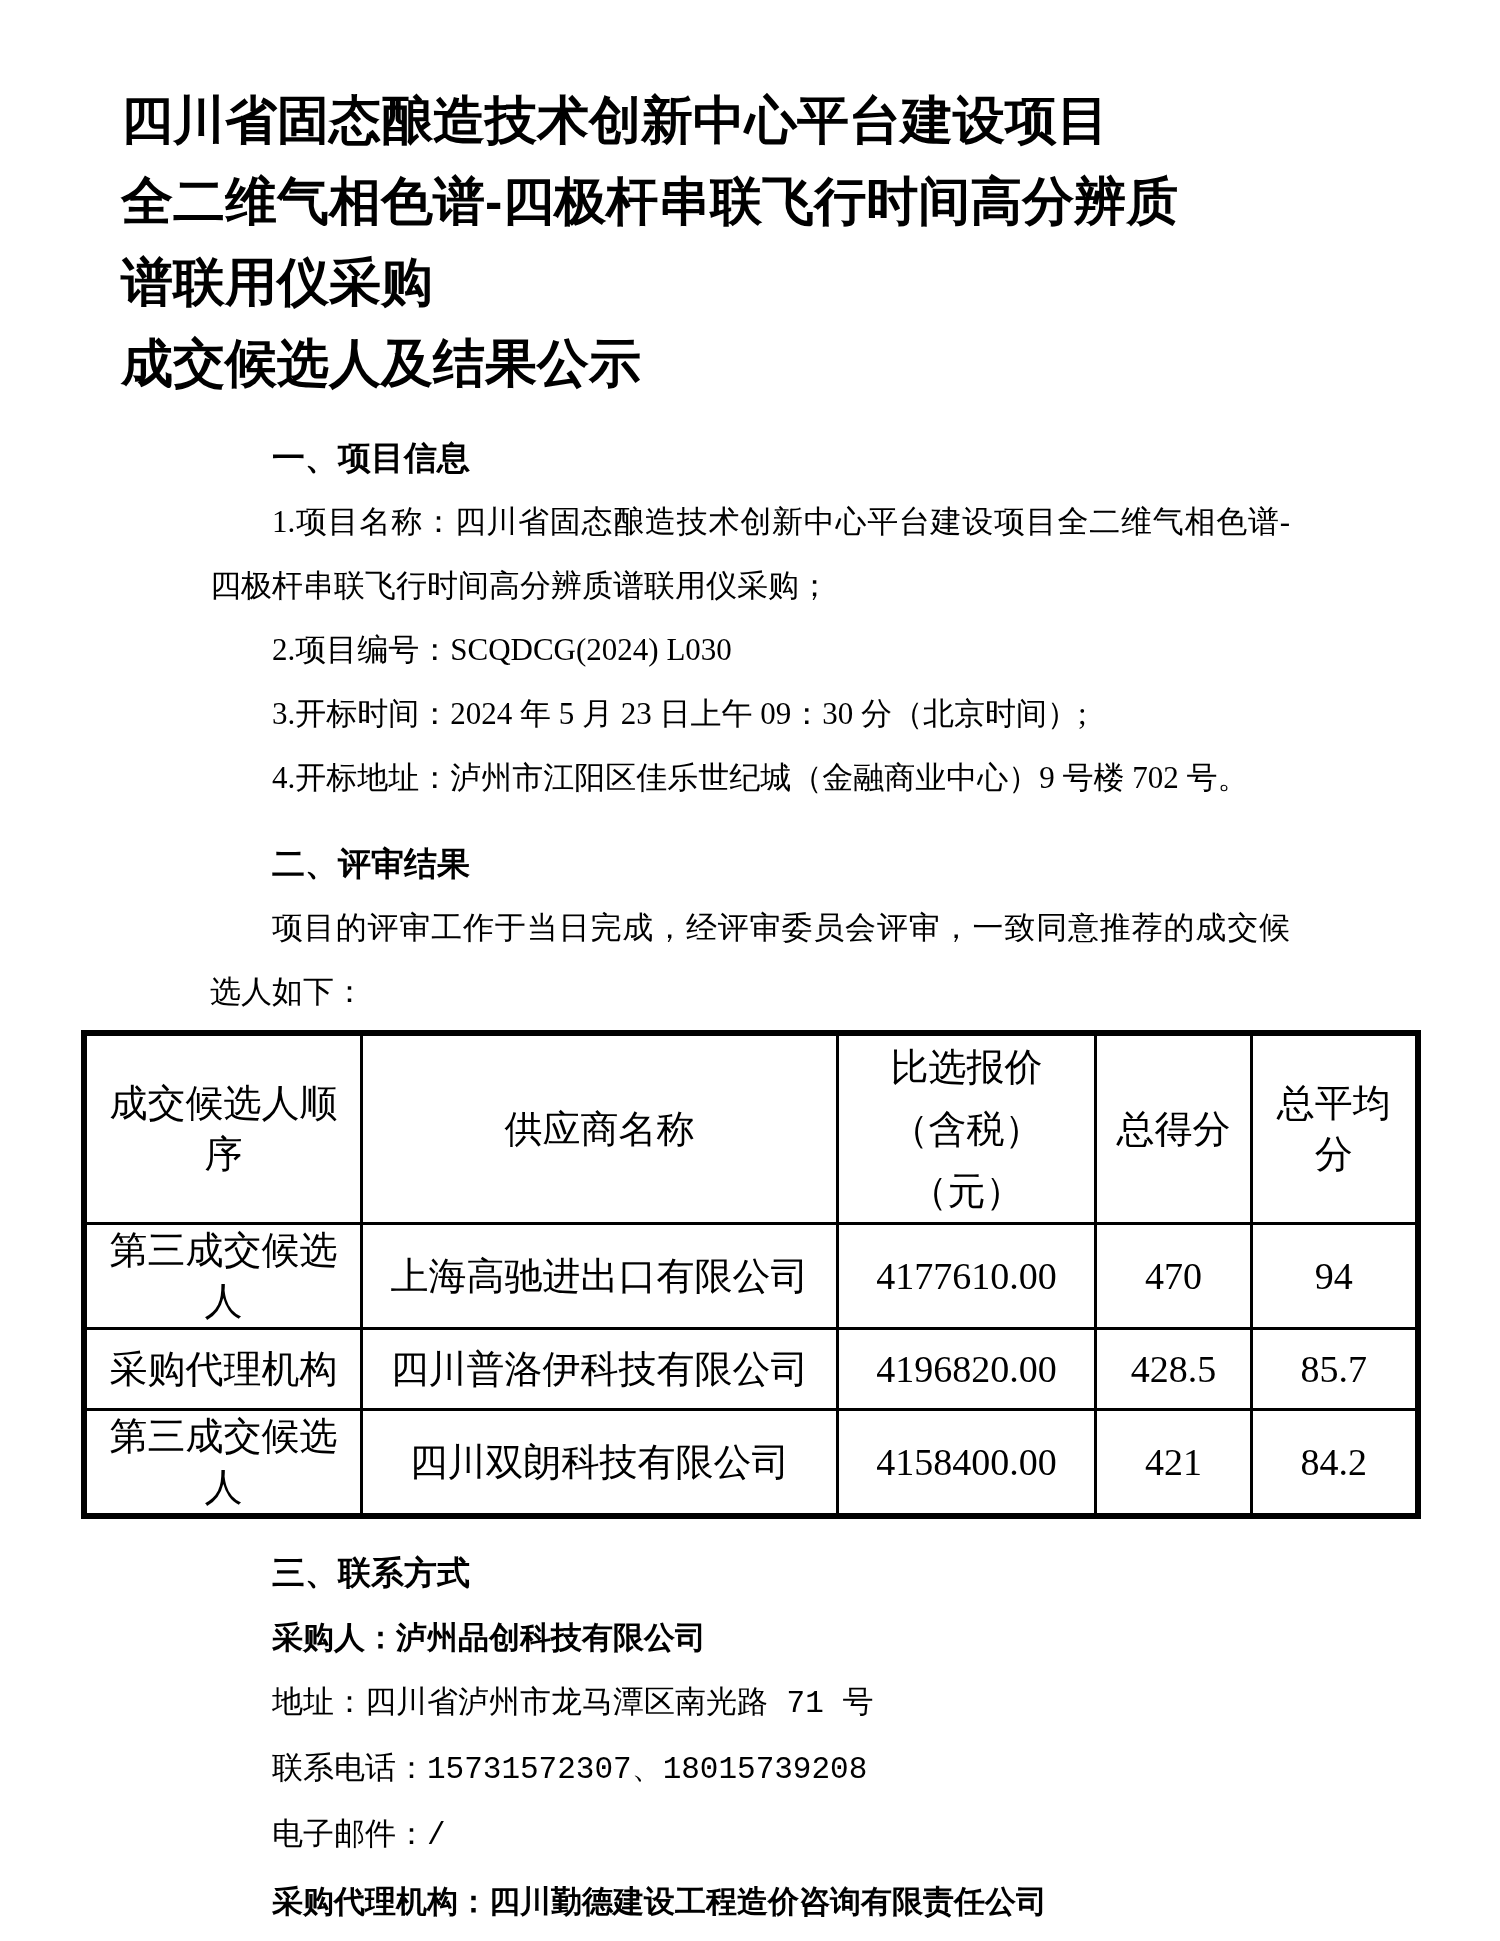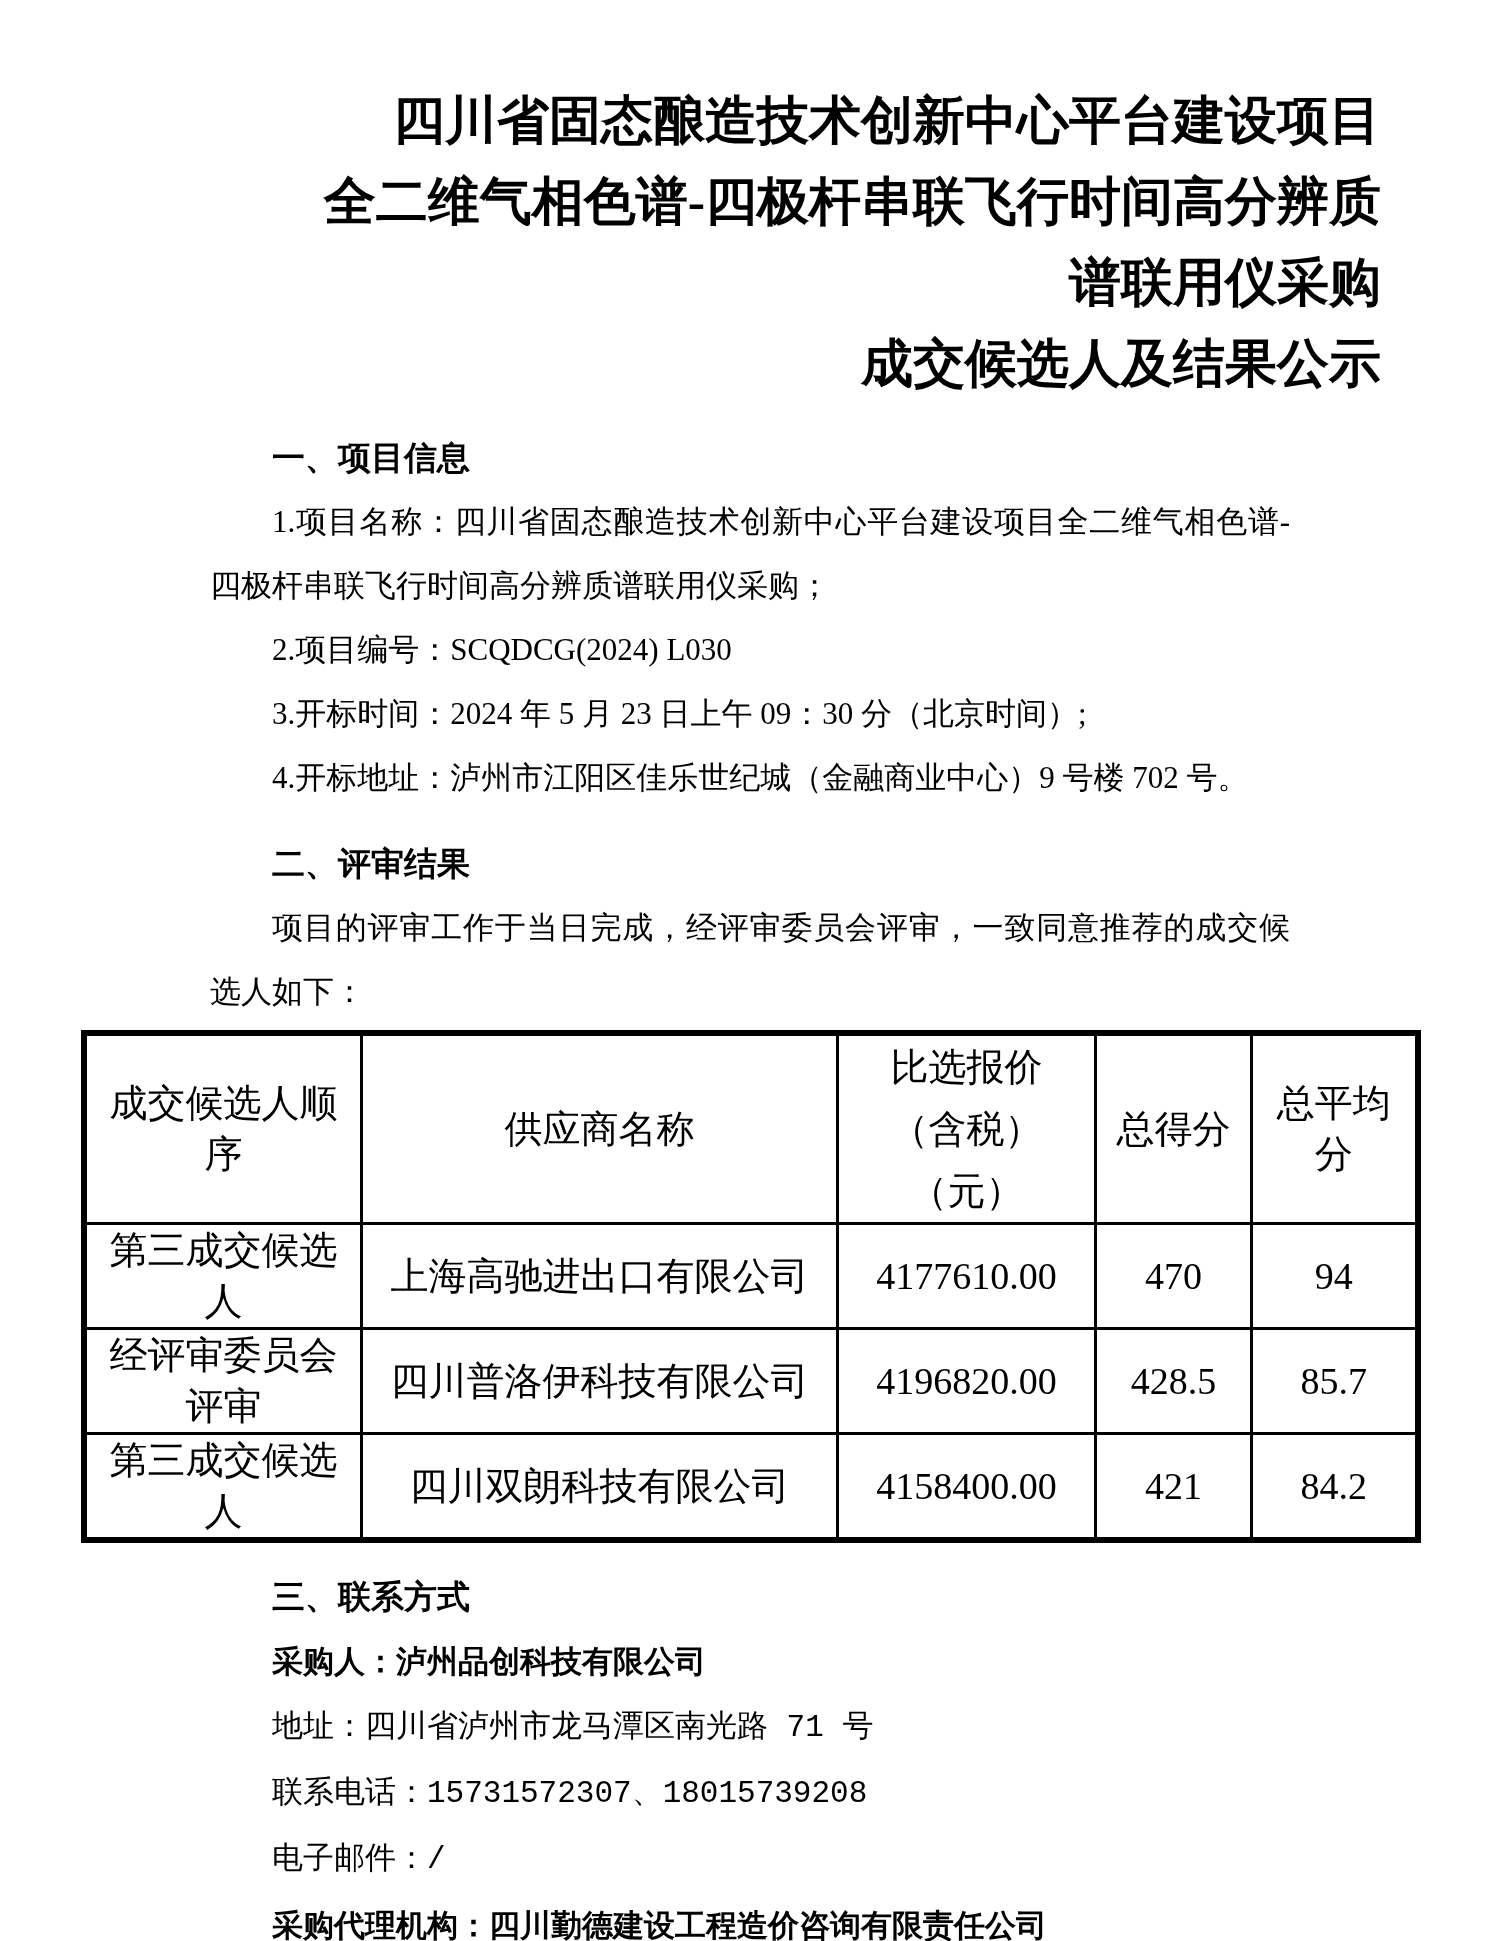--- a/index.html
+++ b/index.html
@@ -14,22 +14,22 @@
     margin: 0 auto;
     background: #ffffff;
     color: #000000;
     box-sizing: border-box;
     padding: 80px 79px 0 81px;
     font-family: "Liberation Serif", "DejaVu Serif", serif;
     overflow: hidden;
   }
   .doc-title {
     margin: 0 40px;
-    text-align: right;
-    font-family: Liberation Serif, serif;
+    text-align: left;
+    font-family: Liberation Sans, sans-serif;
     font-weight: 700;
     font-size: 52px;
     line-height: 81px;
   }
   .doc-title p { margin: 0; }
   .sec-heading {
     font-family: "Liberation Sans", "DejaVu Sans", sans-serif;
     font-weight: 700;
     font-size: 33px;
     line-height: 64px;
@@ -127,21 +127,21 @@
     </thead>
     <tbody>
       <tr>
         <td>第三成交候选人</td>
         <td>上海高驰进出口有限公司</td>
         <td>4177610.00</td>
         <td>470</td>
         <td>94</td>
       </tr>
       <tr>
-        <td>经评审委员会评审</td>
+        <td>采购代理机构</td>
         <td>四川普洛伊科技有限公司</td>
         <td>4196820.00</td>
         <td>428.5</td>
         <td>85.7</td>
       </tr>
       <tr>
         <td>第三成交候选人</td>
         <td>四川双朗科技有限公司</td>
         <td>4158400.00</td>
         <td>421</td>

